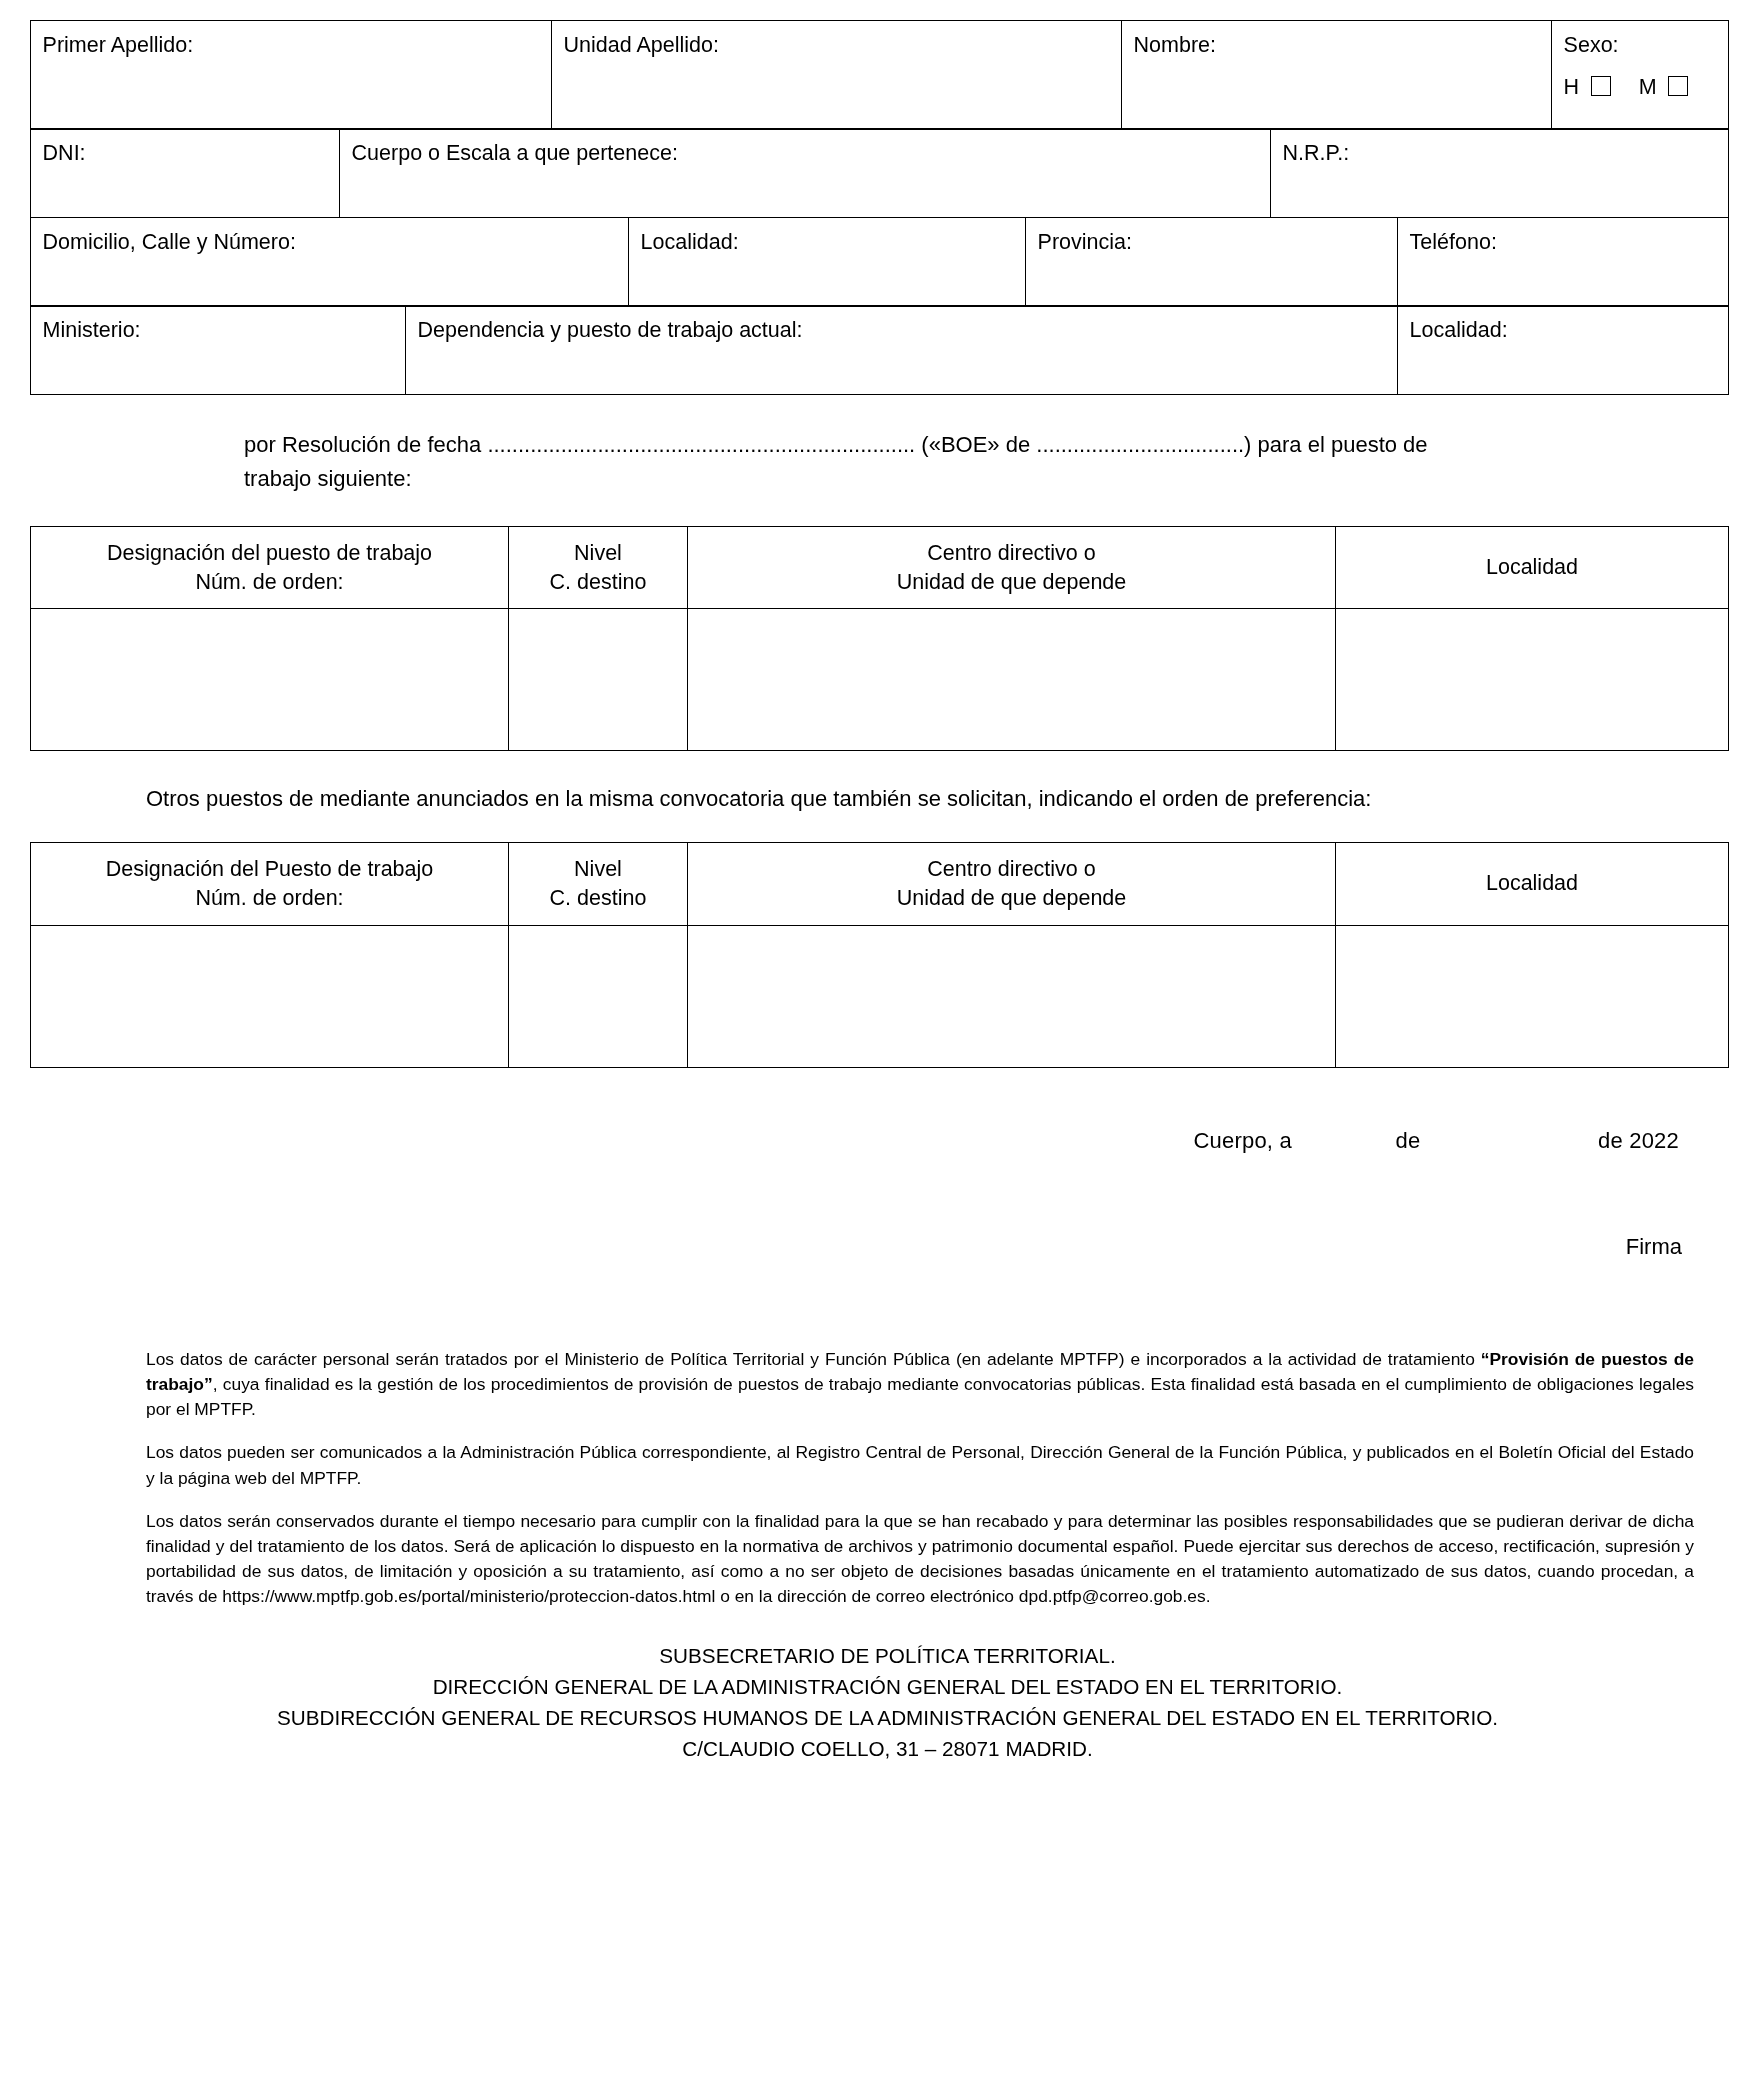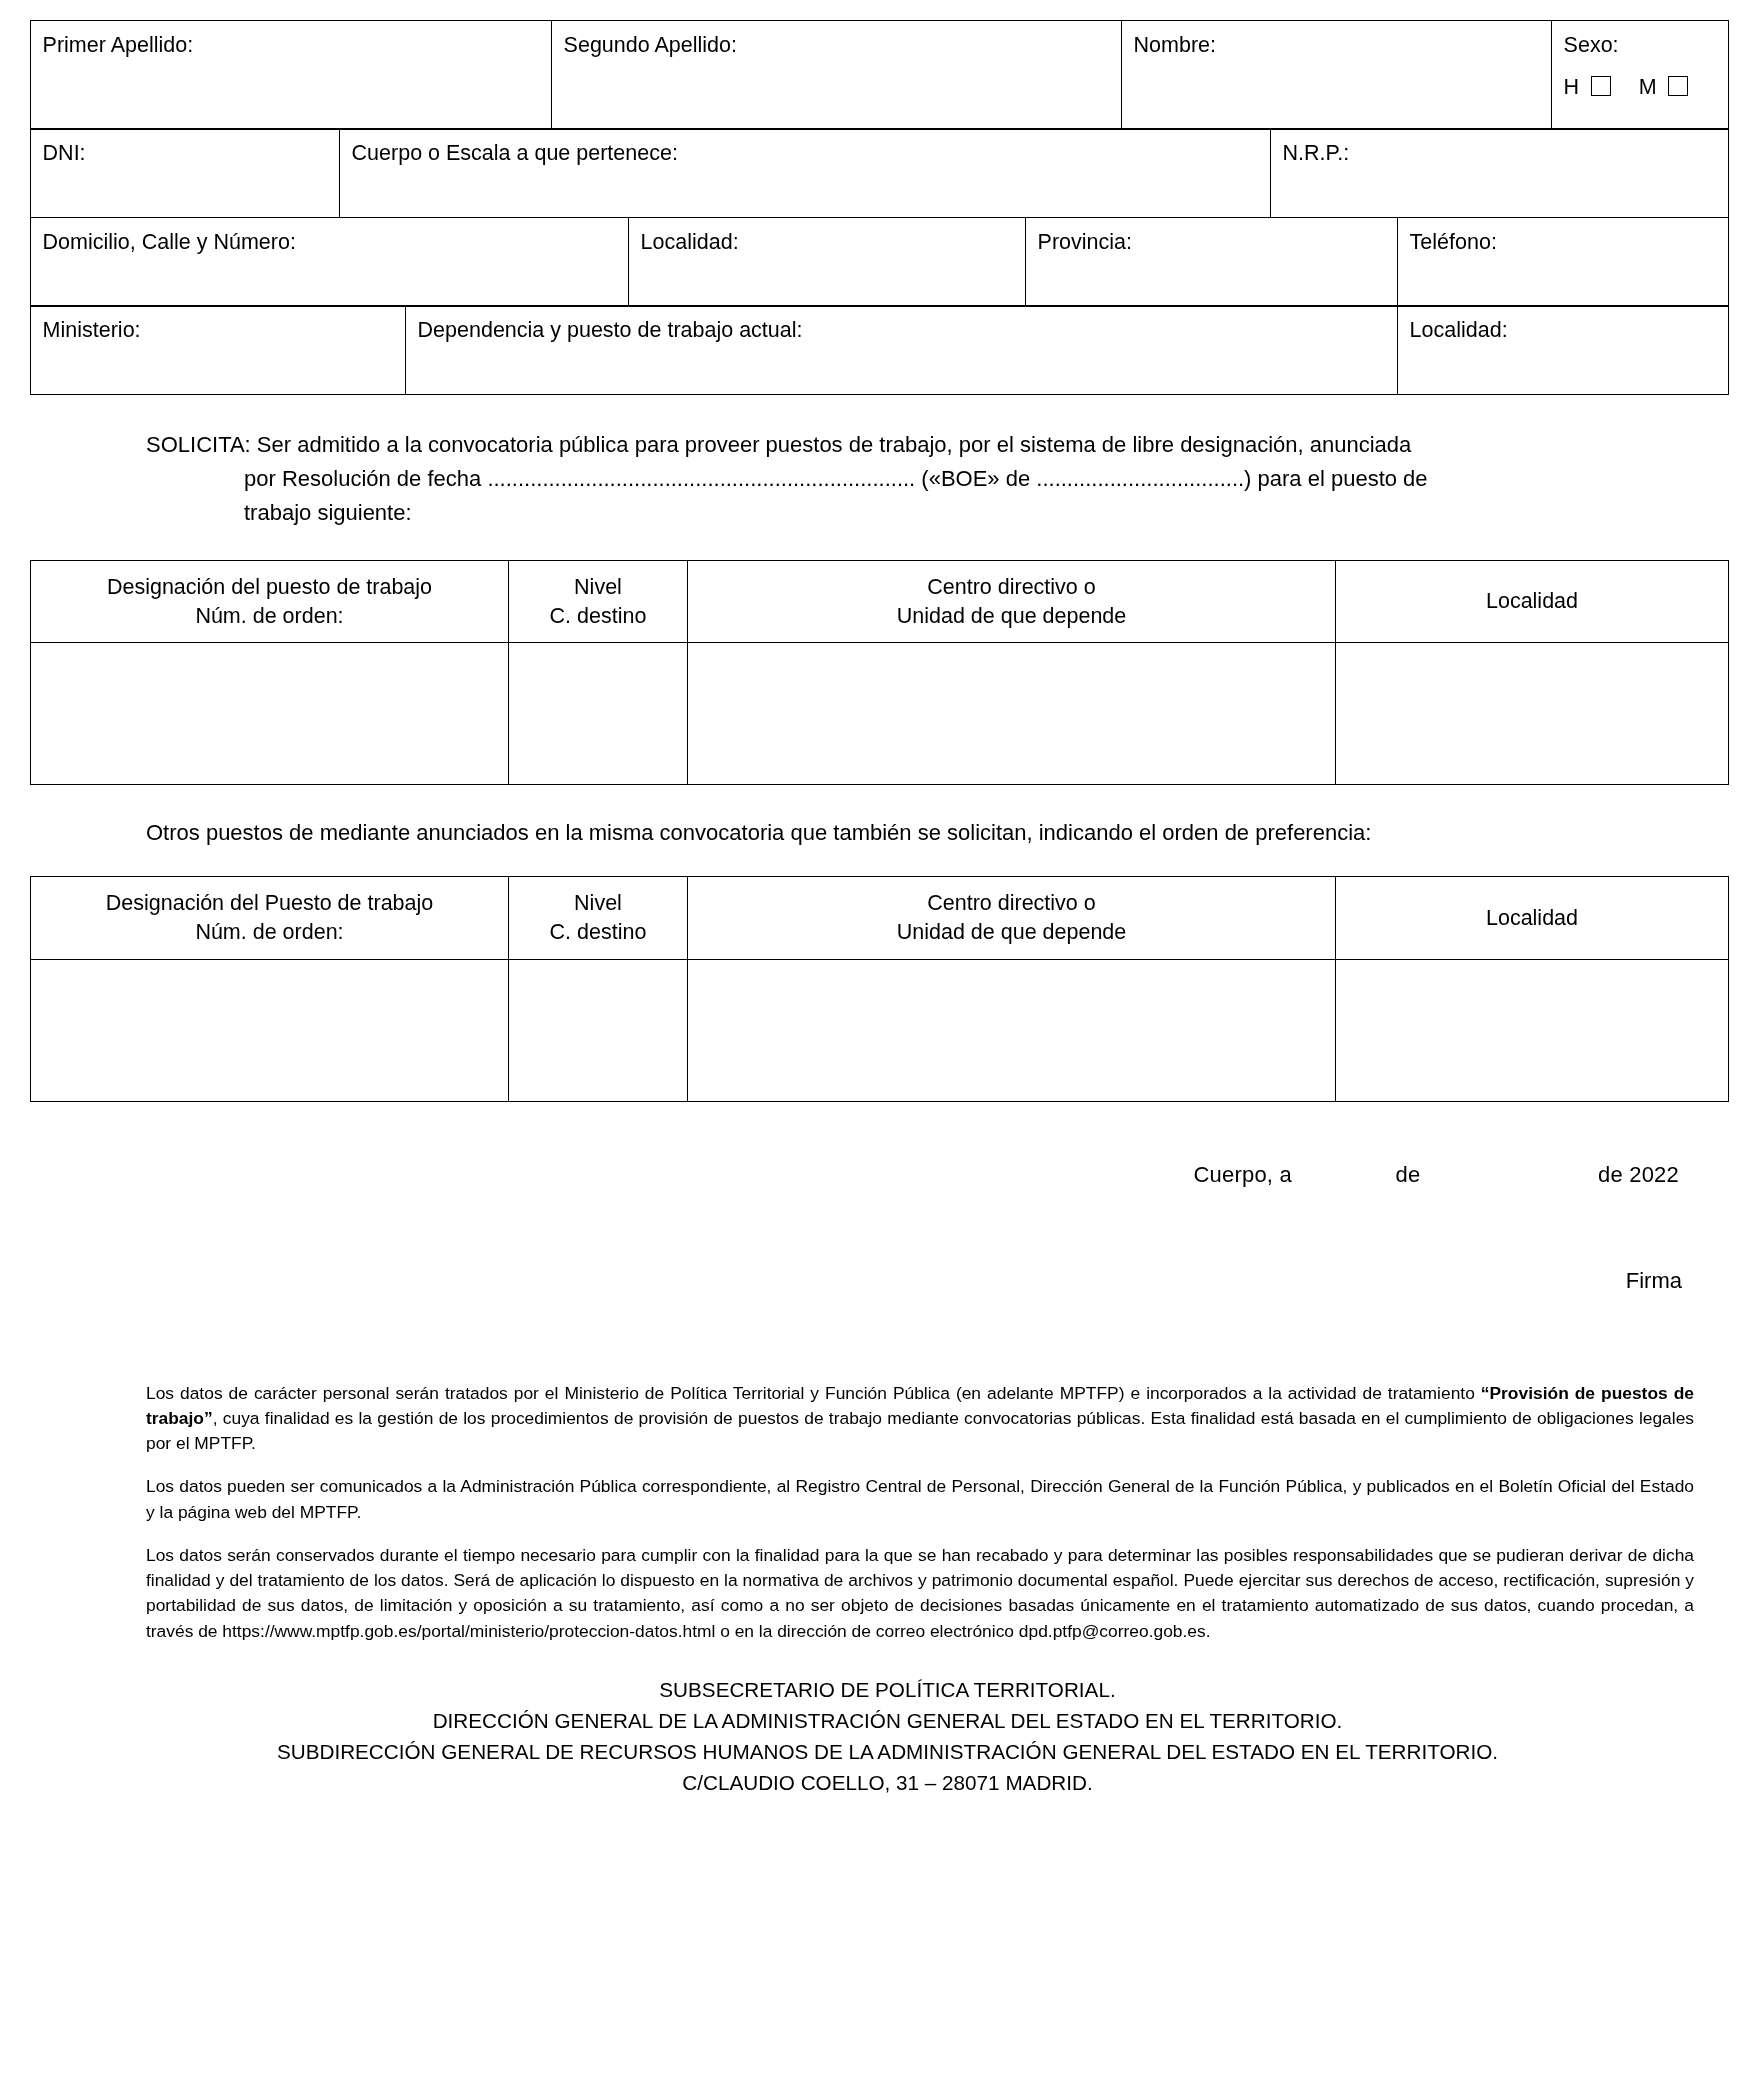--- a/index.html
+++ b/index.html
@@ -167,21 +167,21 @@
         <col style="width:570px">
         <col style="width:430px">
         <col style="width:177px">
       </colgroup>
       <tbody>
           <tr class="rowA">
         <td>
           <span class="cellLabel">Primer Apellido:</span>
         </td>
         <td>
-          <span class="cellLabel">Segundo Apellido:</span>
+          <span class="cellLabel">Unidad Apellido:</span>
         </td>
         <td>
           <span class="cellLabel">Nombre:</span>
         </td>
         <td class="sexoCell">
           <span class="cellLabel">Sexo:</span>
           <div class="sexoOptions">
             <span><span>H</span><span class="checkbox"></span></span>
             <span><span>M</span><span class="checkbox"></span></span>
           </div>
@@ -251,21 +251,20 @@
           <span class="cellLabel">Dependencia y puesto de trabajo actual:</span>
         </td>
         <td>
           <span class="cellLabel">Localidad:</span>
         </td>
       </tr>
     </tbody>
       </table>
 
     <div class="solicita">
-      <span class="lead">SOLICITA: Ser admitido a la convocatoria pública  para  proveer  puestos de trabajo,  por  el  sistema  de  libre designación, anunciada</span>
       <span class="ind">por  Resolución  de  fecha ...................................................................... («BOE» de ..................................) para el puesto de</span>
       <span class="ind2">trabajo siguiente:</span>
     </div>
 
     <table class="puestos">
       <colgroup>
         <col style="width:478px">
         <col style="width:179px">
         <col style="width:648px">
         <col style="width:393px">

